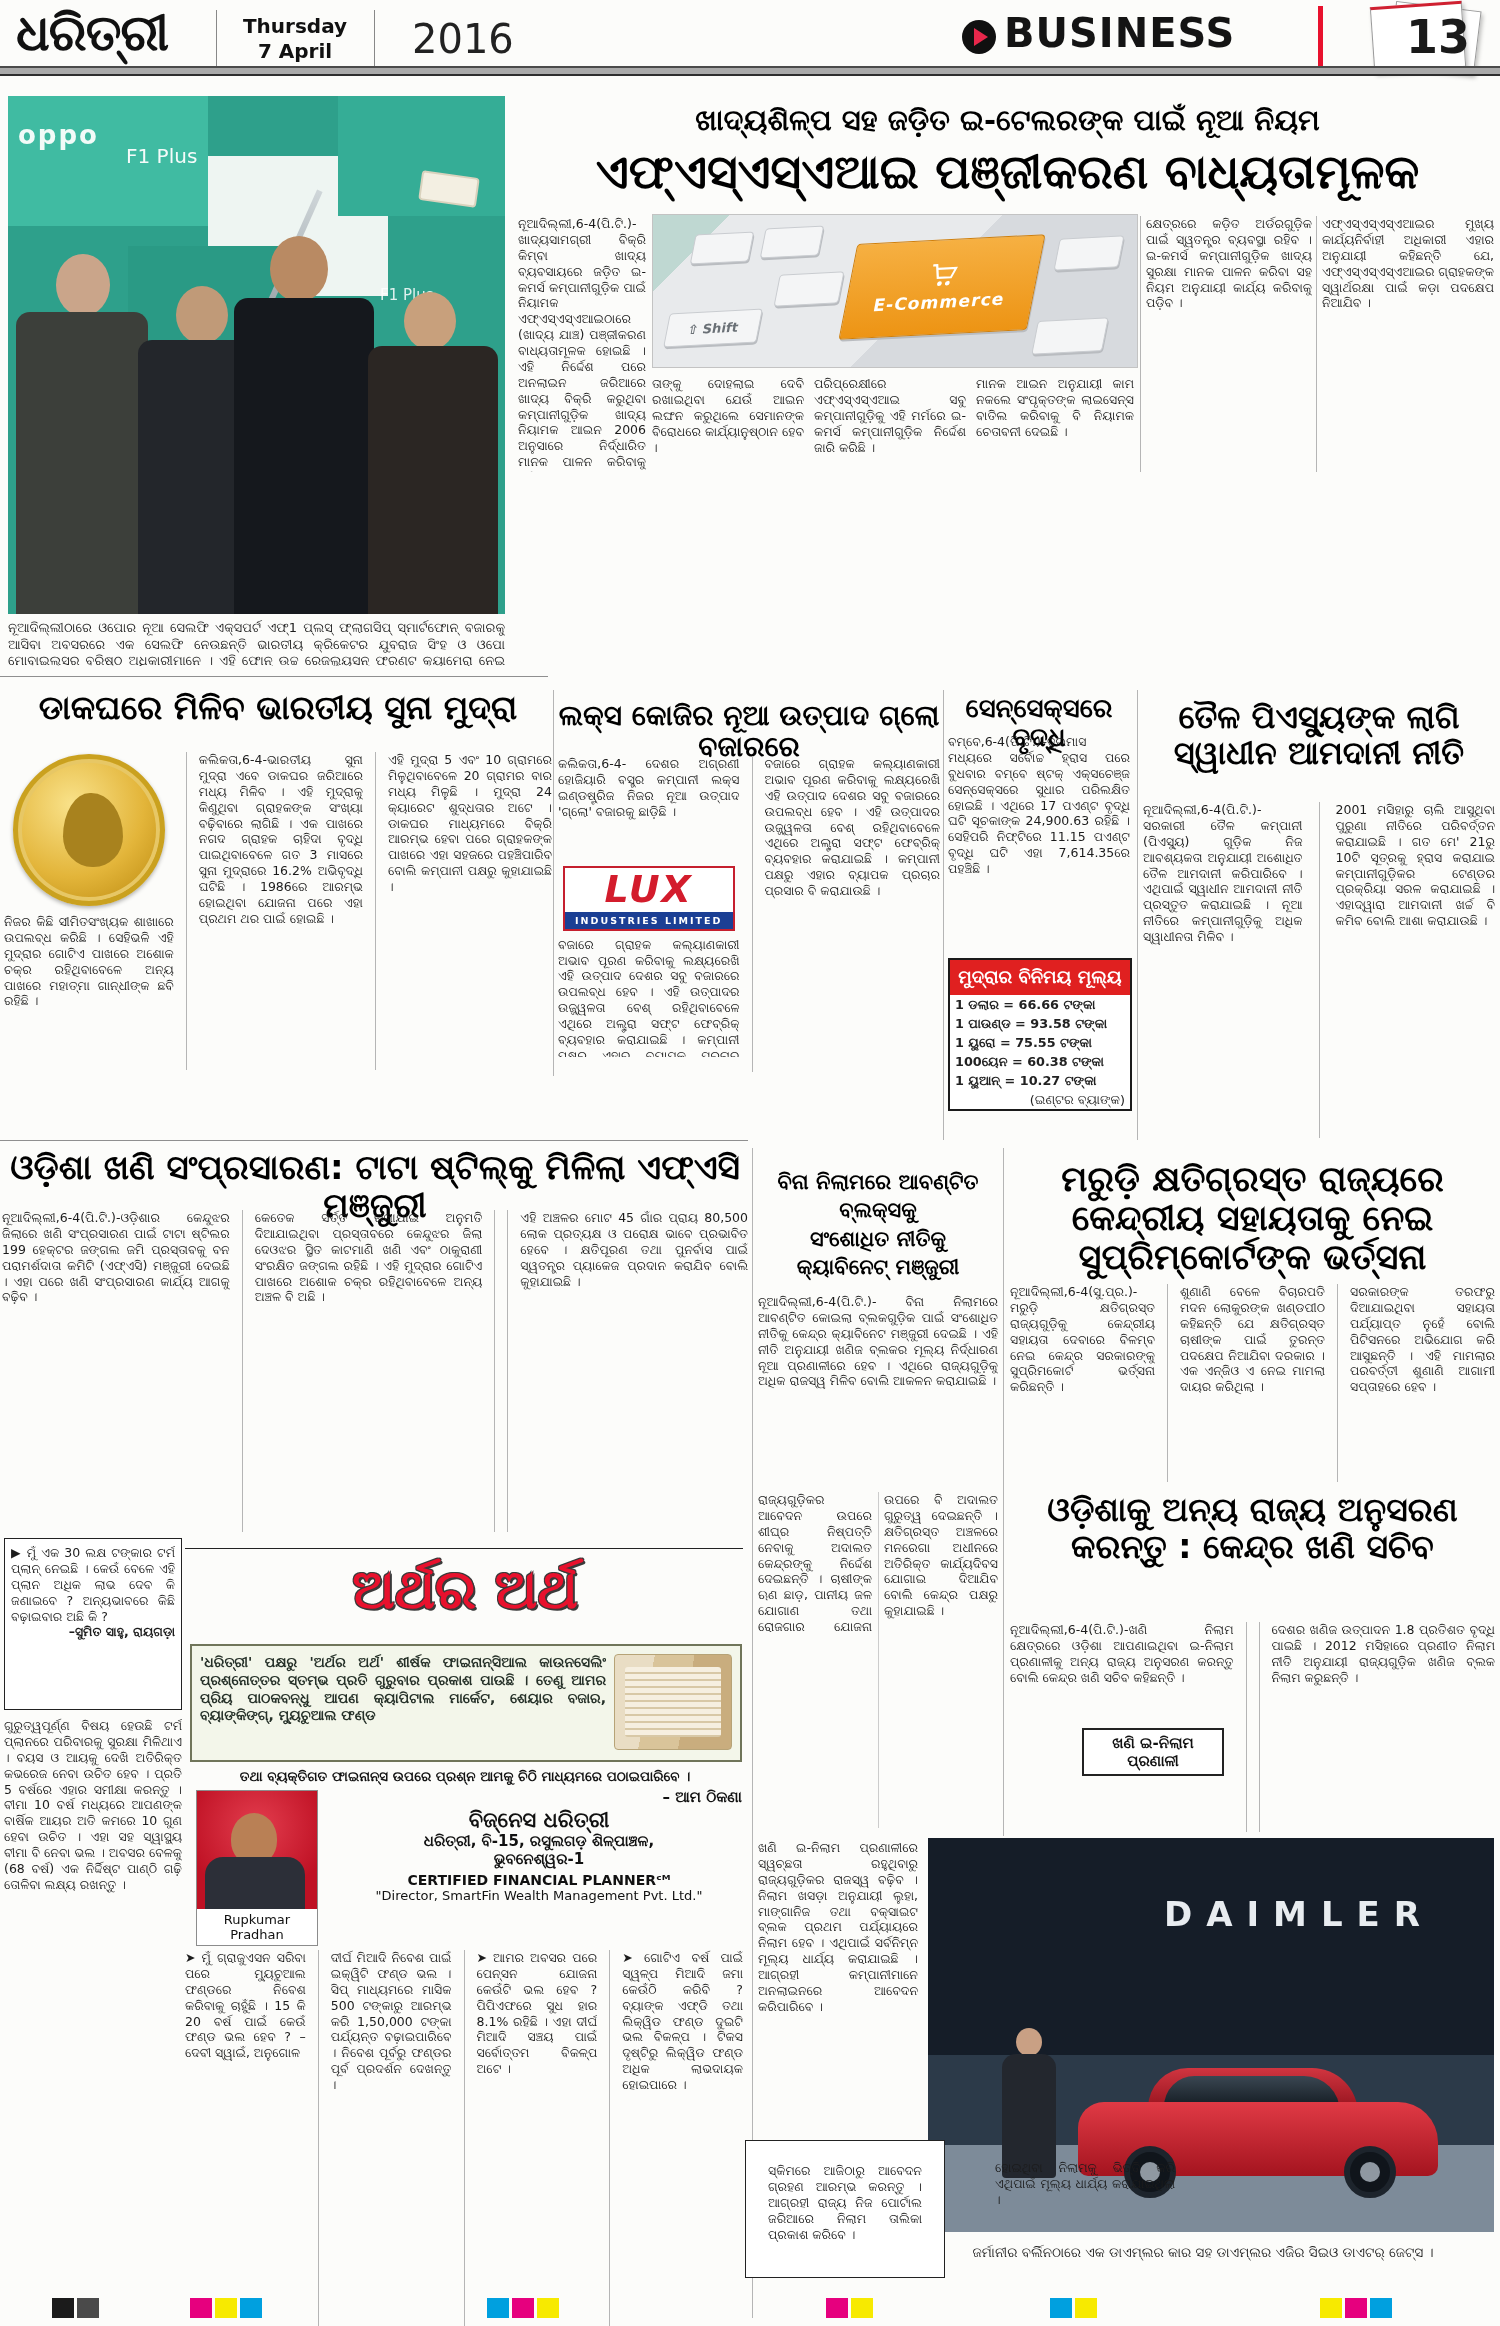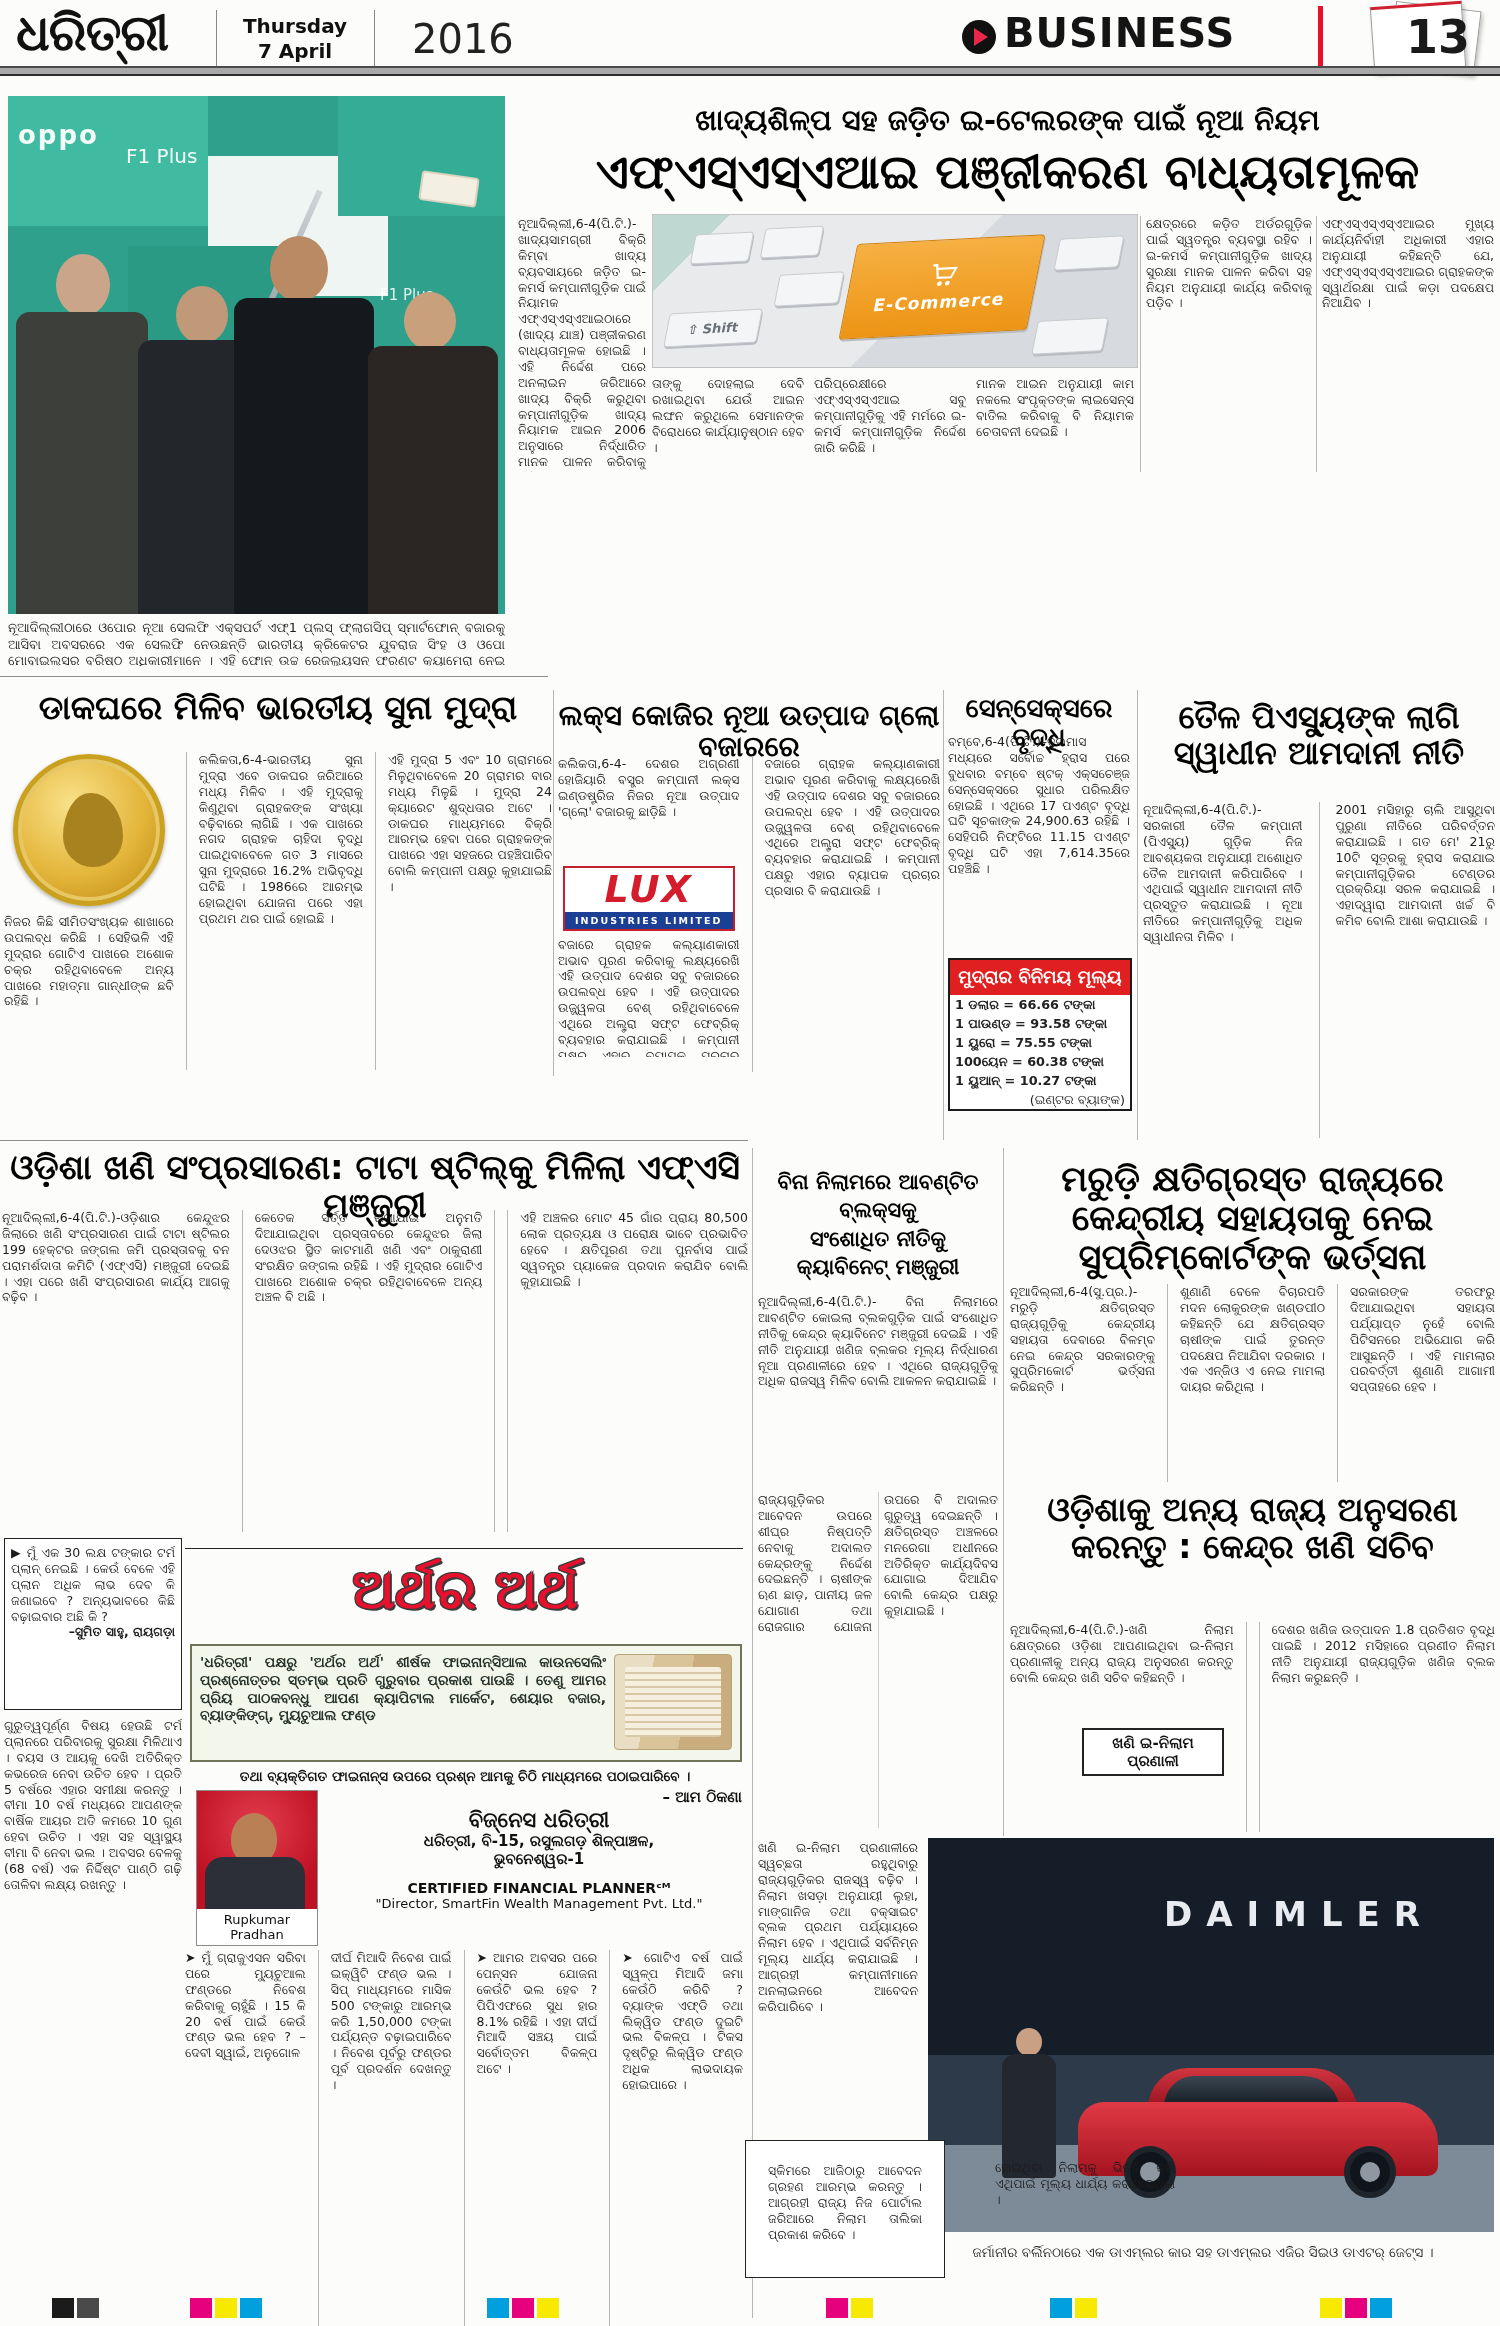--- a/index.html
+++ b/index.html
@@ -281,21 +281,21 @@
         <div class="suit"></div>
       </div>
     <div class="ctr" style="font-size:13px;padding:3px 0">Rupkumar Pradhan</div>
   </div>
 
   <div class="abs" style="left:336px;top:1788px;width:406px">
     <div style="text-align:right;font-size:15px;font-weight:bold">– ଆମ ଠିକଣା</div>
     <div class="ctr" style="font-size:21px;font-weight:bold;margin-top:2px">ବିଜ୍ନେସ ଧରିତ୍ରୀ</div>
     <div class="ctr" style="font-size:15px;font-weight:bold">ଧରିତ୍ରୀ, ବି-15, ରସୁଲଗଡ଼ ଶିଳ୍ପାଞ୍ଚଳ,</div>
     <div class="ctr" style="font-size:15px;font-weight:bold">ଭୁବନେଶ୍ୱର-1</div>
-    <div class="ctr" style="font-size:14px;font-weight:bold;margin-top:12px">CERTIFIED FINANCIAL PLANNERᶜᴹ</div>
+    <div class="ctr" style="font-size:14px;font-weight:bold;margin-top:4px">CERTIFIED FINANCIAL PLANNERᶜᴹ</div>
     <div class="ctr" style="font-size:13px">"Director, SmartFin Wealth Management Pvt. Ltd."</div>
   </div>
 
   <div class="abs" style="left:185px;top:1950px;width:558px;height:376px;display:flex;gap:12px">
     <div class="bt" style="flex:1">➤ ମୁଁ ଗ୍ରାଜୁଏସନ ସରିବା ପରେ ମ୍ୟୁଚୁଆଲ ଫଣ୍ଡରେ ନିବେଶ କରିବାକୁ ଚାହୁଁଛି । 15 କି 20 ବର୍ଷ ପାଇଁ କେଉଁ ଫଣ୍ଡ ଭଲ ହେବ ? –ଦେବୀ ସ୍ୱାଇଁ, ଅନୁଗୋଳ</div>
     <div class="vline" style="position:static;height:376px"></div>
     <div class="bt" style="flex:1">ଦୀର୍ଘ ମିଆଦି ନିବେଶ ପାଇଁ ଇକ୍ୱିଟି ଫଣ୍ଡ ଭଲ । ସିପ୍ ମାଧ୍ୟମରେ ମାସିକ 500 ଟଙ୍କାରୁ ଆରମ୍ଭ କରି 1,50,000 ଟଙ୍କା ପର୍ଯ୍ୟନ୍ତ ବଢ଼ାଇପାରିବେ । ନିବେଶ ପୂର୍ବରୁ ଫଣ୍ଡର ପୂର୍ବ ପ୍ରଦର୍ଶନ ଦେଖନ୍ତୁ ।</div>
     <div class="vline" style="position:static;height:376px"></div>
     <div class="bt" style="flex:1">➤ ଆମର ଅବସର ପରେ ପେନ୍ସନ ଯୋଜନା କେଉଁଟି ଭଲ ହେବ ? ପିପିଏଫରେ ସୁଧ ହାର 8.1% ରହିଛି । ଏହା ଦୀର୍ଘ ମିଆଦି ସଞ୍ଚୟ ପାଇଁ ସର୍ବୋତ୍ତମ ବିକଳ୍ପ ଅଟେ ।</div>
     <div class="vline" style="position:static;height:376px"></div>

